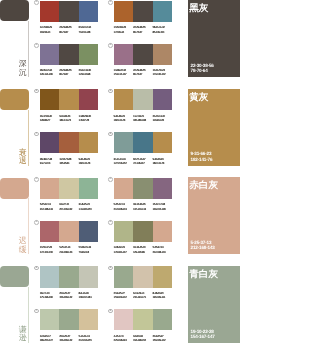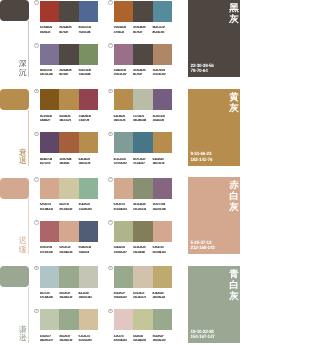--- a/index.html
+++ b/index.html
@@ -25,21 +25,21 @@
   font-size:2.4px;line-height:2.7px;text-align:center;font-weight:700;
   font-family:"Liberation Sans",sans-serif;letter-spacing:-0.2px;}
 .codes{position:absolute;left:0;top:24.4px;width:100%;display:flex;}
 .codes div{font-size:3.0px;line-height:4.4px;color:#19160f;font-weight:700;
   font-family:"Liberation Sans",sans-serif;white-space:nowrap;letter-spacing:-0.38px;}
 .codes div u{display:block;text-decoration:none;}
 
 
 .panel{position:absolute;left:188px;width:52px;}
 .panel .pname{position:absolute;left:1.2px;top:3.2px;color:#fff;font-size:9.6px;
-  line-height:11px;font-weight:700;letter-spacing:0;padding-left:40px;}
+  line-height:11px;font-weight:700;letter-spacing:0;}
 .panel .pcodes{position:absolute;left:2.6px;bottom:4.2px;color:#fff;
   font-size:4.6px;line-height:5.1px;font-family:"Liberation Sans",sans-serif;
   font-weight:700;letter-spacing:-0.18px;}
 .panel .pcodes u{display:block;text-decoration:none;}
 </style>
 </head>
 <body>
 
 <div class="page">
   <div class="rail"></div>

